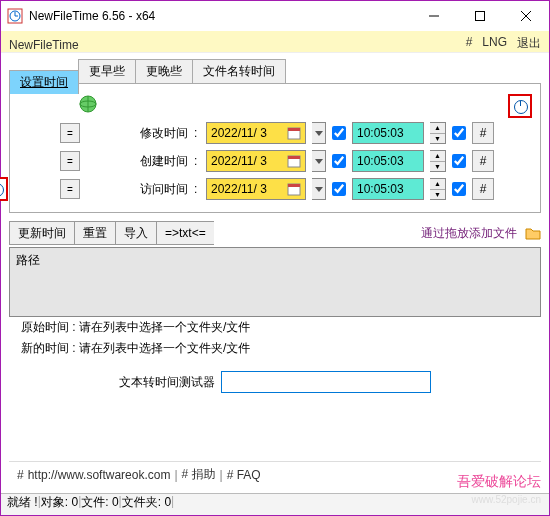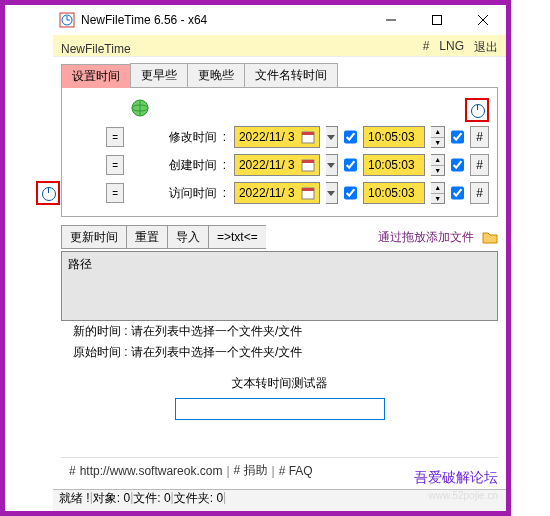--- a/index.html
+++ b/index.html
@@ -1,68 +1,68 @@
 <!DOCTYPE html>
 <html><head>
 <meta charset="utf-8">
 <style>
 *{box-sizing:border-box;margin:0;padding:0;font-family:"Microsoft YaHei","Segoe UI",sans-serif;font-size:12px;}
 body{background:#fff;}
-.window{width:511px;height:516px;border:5px solid #a21caf;background:#fff;display:flex;flex-direction:column;position:relative;padding-left:48px;}
+.window{width:550px;height:516px;border:1px solid #a21caf;background:#fff;display:flex;flex-direction:column;position:relative;}
 .titlebar{height:30px;display:flex;align-items:center;padding-left:6px;background:#fff;}
 .titlebar .icon{width:16px;height:16px;margin-right:6px;}
 .titlebar .title{flex:1;color:#000;}
 .winbtns{display:flex;height:100%;}
 .winbtn{width:46px;display:flex;align-items:center;justify-content:center;color:#000;}
 .menubar{height:22px;display:flex;align-items:flex-end;padding:0 8px;justify-content:space-between;background:#fef9c3;border-bottom:1px solid #eee;}
 .menubar-left{color:#333;}
 .menubar-right{display:flex;gap:10px;}
 .menubar-right span{color:#333;cursor:default;}
 .client{flex:1;padding:6px 8px;display:flex;flex-direction:column;}
 .tabs{display:flex;border-bottom:1px solid #aaa;}
 .tab{padding:3px 10px;border:1px solid #aaa;border-bottom:none;background:#f0f0f0;margin-right:-1px;position:relative;}
-.tab.active{background:#fca5a5;top:1px;}
+.tab.active{background:#7dd3fc;top:11px;text-decoration:underline;}
 .panel{border:1px solid #aaa;border-top:none;padding:10px 8px 12px 8px;}
 .row{display:flex;align-items:center;margin-bottom:6px;gap:6px;position:relative;}
 .row:last-child{margin-bottom:0;}
 .globe-row{padding-left:60px;margin-bottom:8px;}
 .eqbtn{width:20px;height:20px;border:1px solid #999;background:#f0f0f0;display:flex;align-items:center;justify-content:center;font-size:10px;}
 .spacer-sm{width:36px;}
 .lbl{width:60px;text-align:right;}
 .colon{width:6px;}
 .date{width:100px;height:22px;border:1px solid #888;display:flex;align-items:center;padding:0 4px;background:#fde047;}
 .date span{flex:1;}
 .cal-icon{width:14px;height:14px;}
 .dd{width:14px;height:22px;border:1px solid #888;border-left:none;background:#eee;display:flex;align-items:center;justify-content:center;}
 .chk{width:14px;height:14px;}
-.time{width:72px;height:22px;border:1px solid #888;display:flex;align-items:center;padding:0 4px;background:#fde047;}
+.time{width:72px;height:22px;border:1px solid #888;display:flex;align-items:center;padding:0 4px;background:#5eead4;}
 .spin{width:16px;height:22px;border:1px solid #888;border-left:none;display:flex;flex-direction:column;background:#eee;}
 .spin div{flex:1;display:flex;align-items:center;justify-content:center;font-size:7px;}
 .spin div:first-child{border-bottom:1px solid #aaa;}
 .hashbtn{width:22px;height:22px;border:1px solid #999;background:#f0f0f0;display:flex;align-items:center;justify-content:center;}
 .clock-icon{width:24px;height:24px;border:2px solid #d00;background:#fff;position:relative;}
 .clock-icon::before{content:"";position:absolute;width:12px;height:12px;border:1px solid #05a;border-radius:50%;top:4px;left:4px;}
 .clock-icon::after{content:"";position:absolute;width:1px;height:5px;background:#05a;top:5px;left:10px;}
 .clock-corner{position:absolute;right:0;top:0;}
 .clock-left{position:absolute;left:-34px;}
 .toolbar2{display:flex;align-items:center;margin-top:8px;gap:0;}
 .tbtn{height:24px;padding:0 8px;border:1px solid #999;background:#f0f0f0;display:flex;align-items:center;border-right:none;}
 .tbtn:last-of-type{border-right:1px solid #999;}
 .tbar-spacer{flex:1;}
 .drag-label{color:#701a75;padding:0 4px;}
 .open-icon{width:16px;height:16px;margin-left:4px;}
 .listbox{border:1px solid #888;height:70px;margin-top:2px;background:#e5e5e5;padding:4px 6px;}
 .preview{margin-top:10px;padding:2px 4px;}
 .preview-row{padding:2px 12px;}
-.tester-row{display:flex;align-items:center;justify-content:center;margin-top:12px;gap:6px;flex-direction:column;}
+.tester-row{display:flex;align-items:center;justify-content:center;margin-top:12px;gap:6px;}
 .tester-input{width:210px;height:22px;border:1px solid #0078d7;background:#fff;}
 .bottombar{display:flex;align-items:center;padding:4px 8px;gap:4px;border-top:1px solid #ddd;margin-top:auto;font-family:"Courier New",monospace;font-size:11px;}
 .bottombar .link{color:#333;}
 .bottombar .sep{color:#888;}
-.watermark{position:absolute;right:8px;bottom:24px;color:#6d28d9;font-size:14px;pointer-events:none;}
+.watermark{position:absolute;right:8px;bottom:24px;color:#ec4899;font-size:14px;pointer-events:none;}
 .watermark-sub{position:absolute;right:8px;bottom:10px;color:#ddd;font-size:10px;pointer-events:none;}
 .statusbar{height:22px;border-top:1px solid #bbb;display:flex;padding:0 6px;background:#f4f4f4;font-size:11px;}
 .statusbar .sep{color:#aaa;}
 svg{display:block;}
 </style>
 </head>
 <body>
 
 <div class="window">
 
@@ -224,24 +224,24 @@
             <path d="M1 4 h5 l2 2 h7 v8 h-14 z" fill="#fc6" stroke="#c80"></path>
           </svg>
       </span>
     </div>
 
     <div class="listbox">
       <span>路径</span>
     </div>
 
     <div class="preview-row">
+      <span>原始时间 :</span> <span>请在列表中选择一个文件夹/文件</span>
+    </div>
+    <div class="preview-row">
       <span>新的时间 :</span> <span>请在列表中选择一个文件夹/文件</span>
-    </div>
-    <div class="preview-row">
-      <span>原始时间 :</span> <span>请在列表中选择一个文件夹/文件</span>
     </div>
 
     <div class="tester-row">
       <span>文本转时间测试器</span>
       <input class="tester-input" value="" style="">
     </div>
 
     <div class="bottombar">
       <span class="link">#</span>
       <span class="link">http://www.softwareok.com</span>

